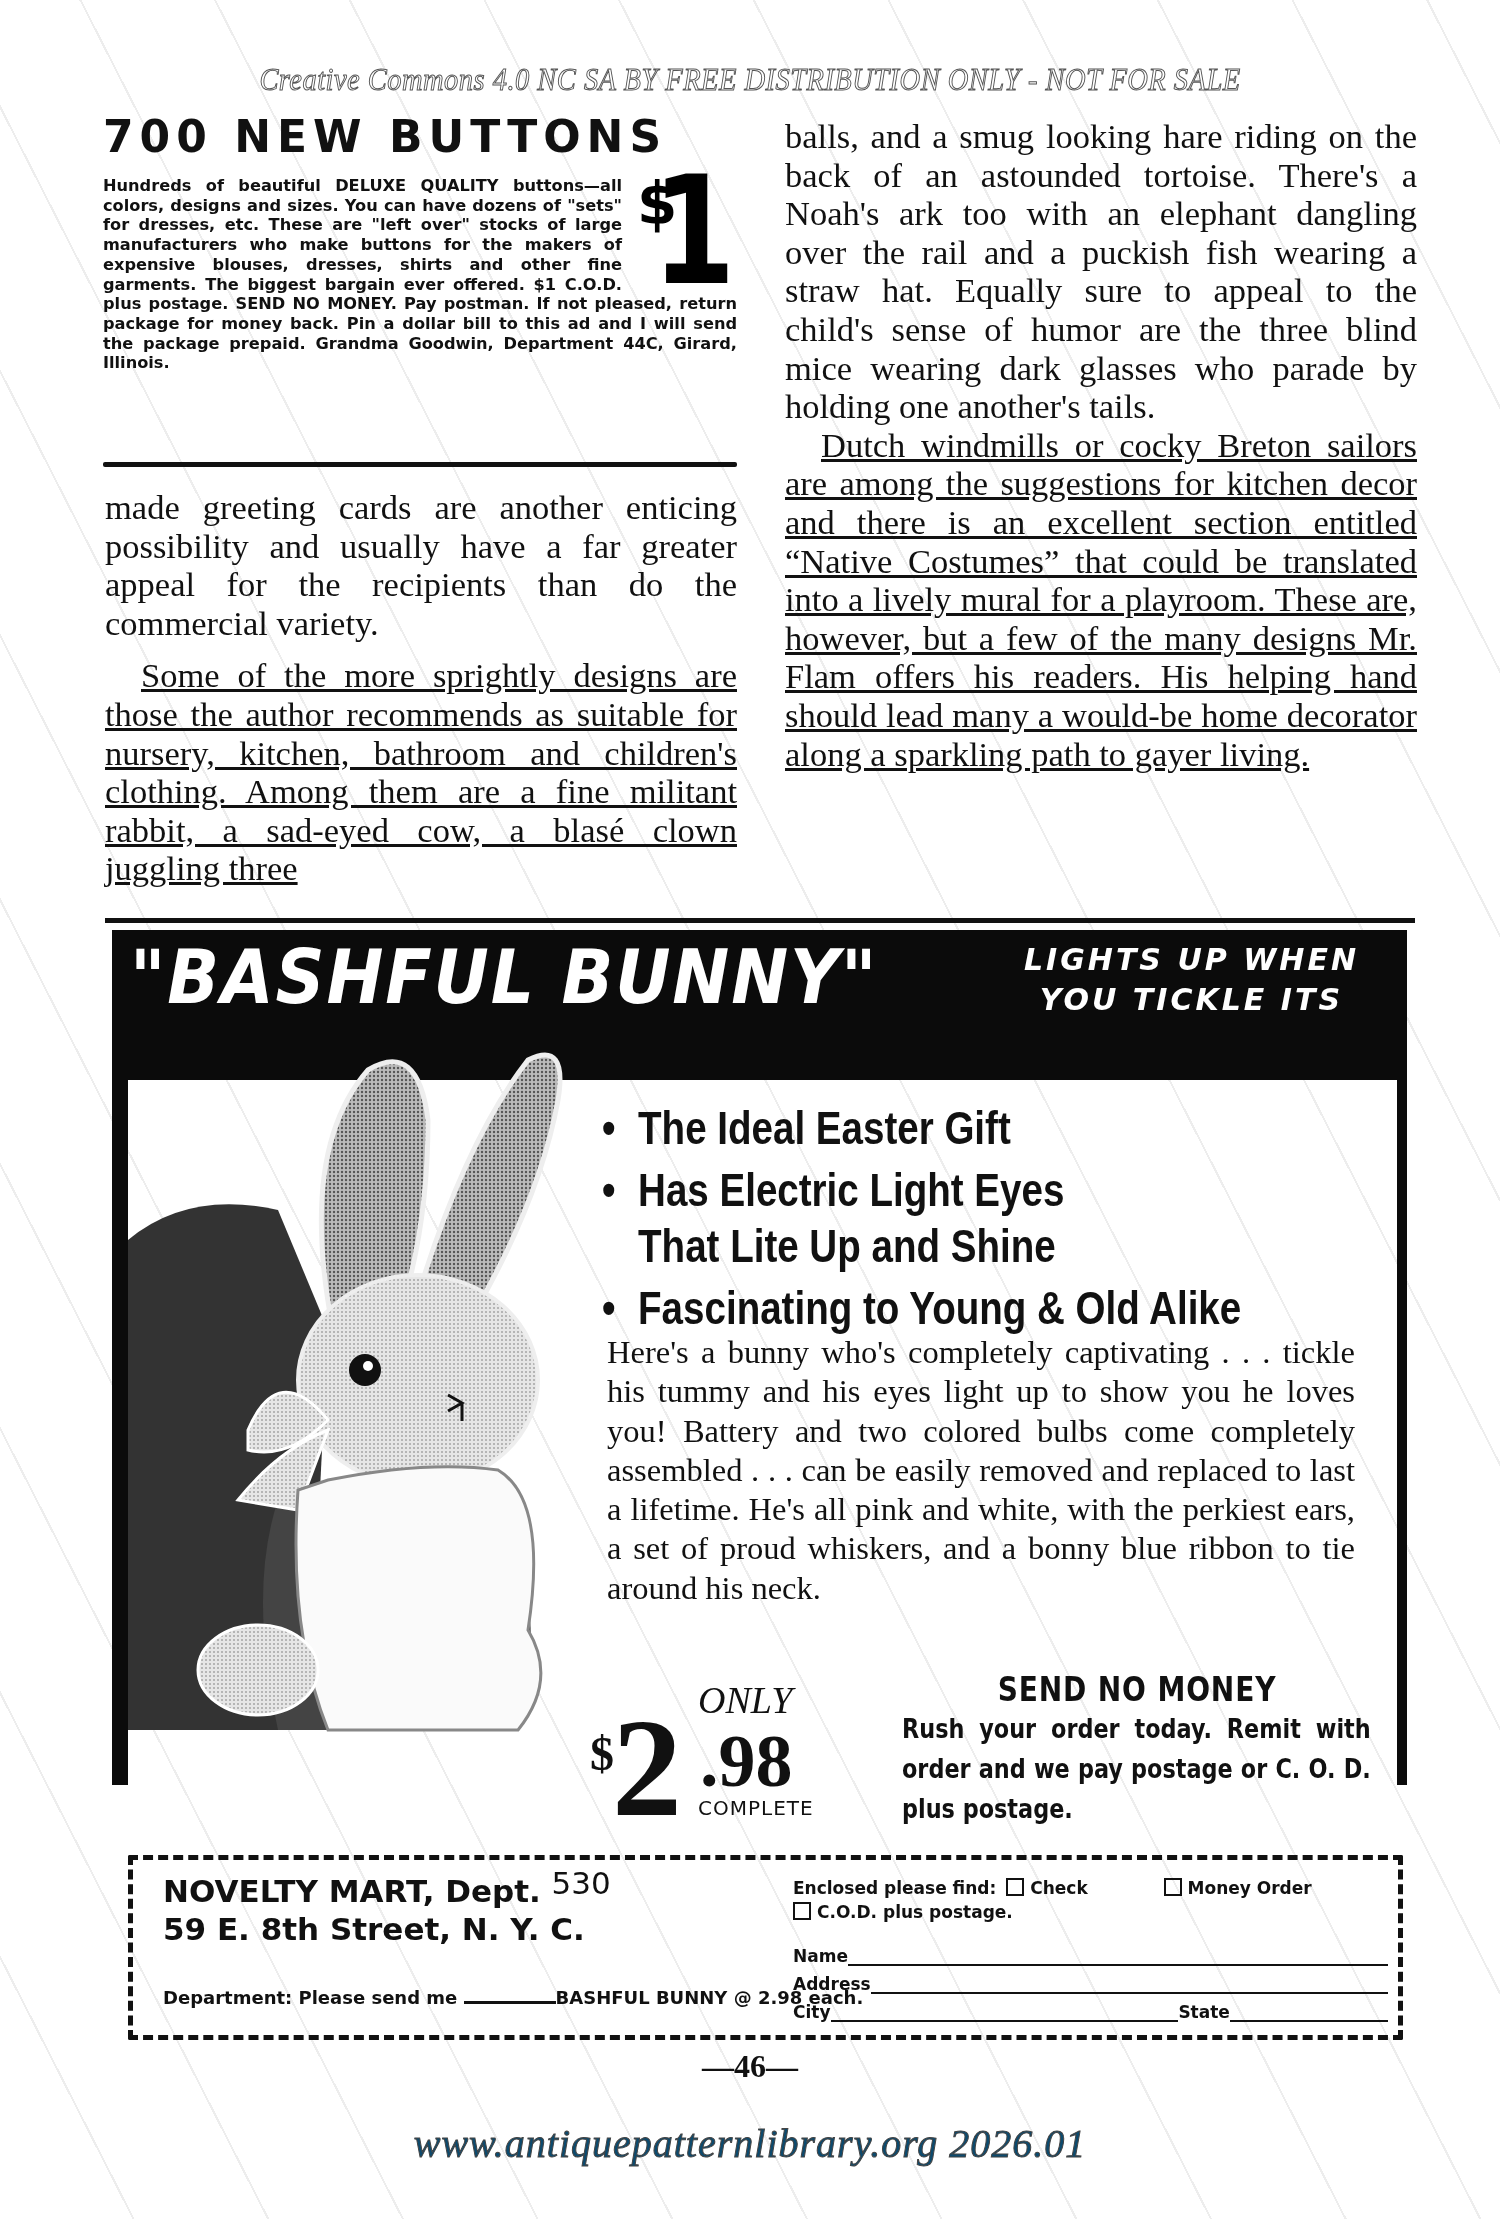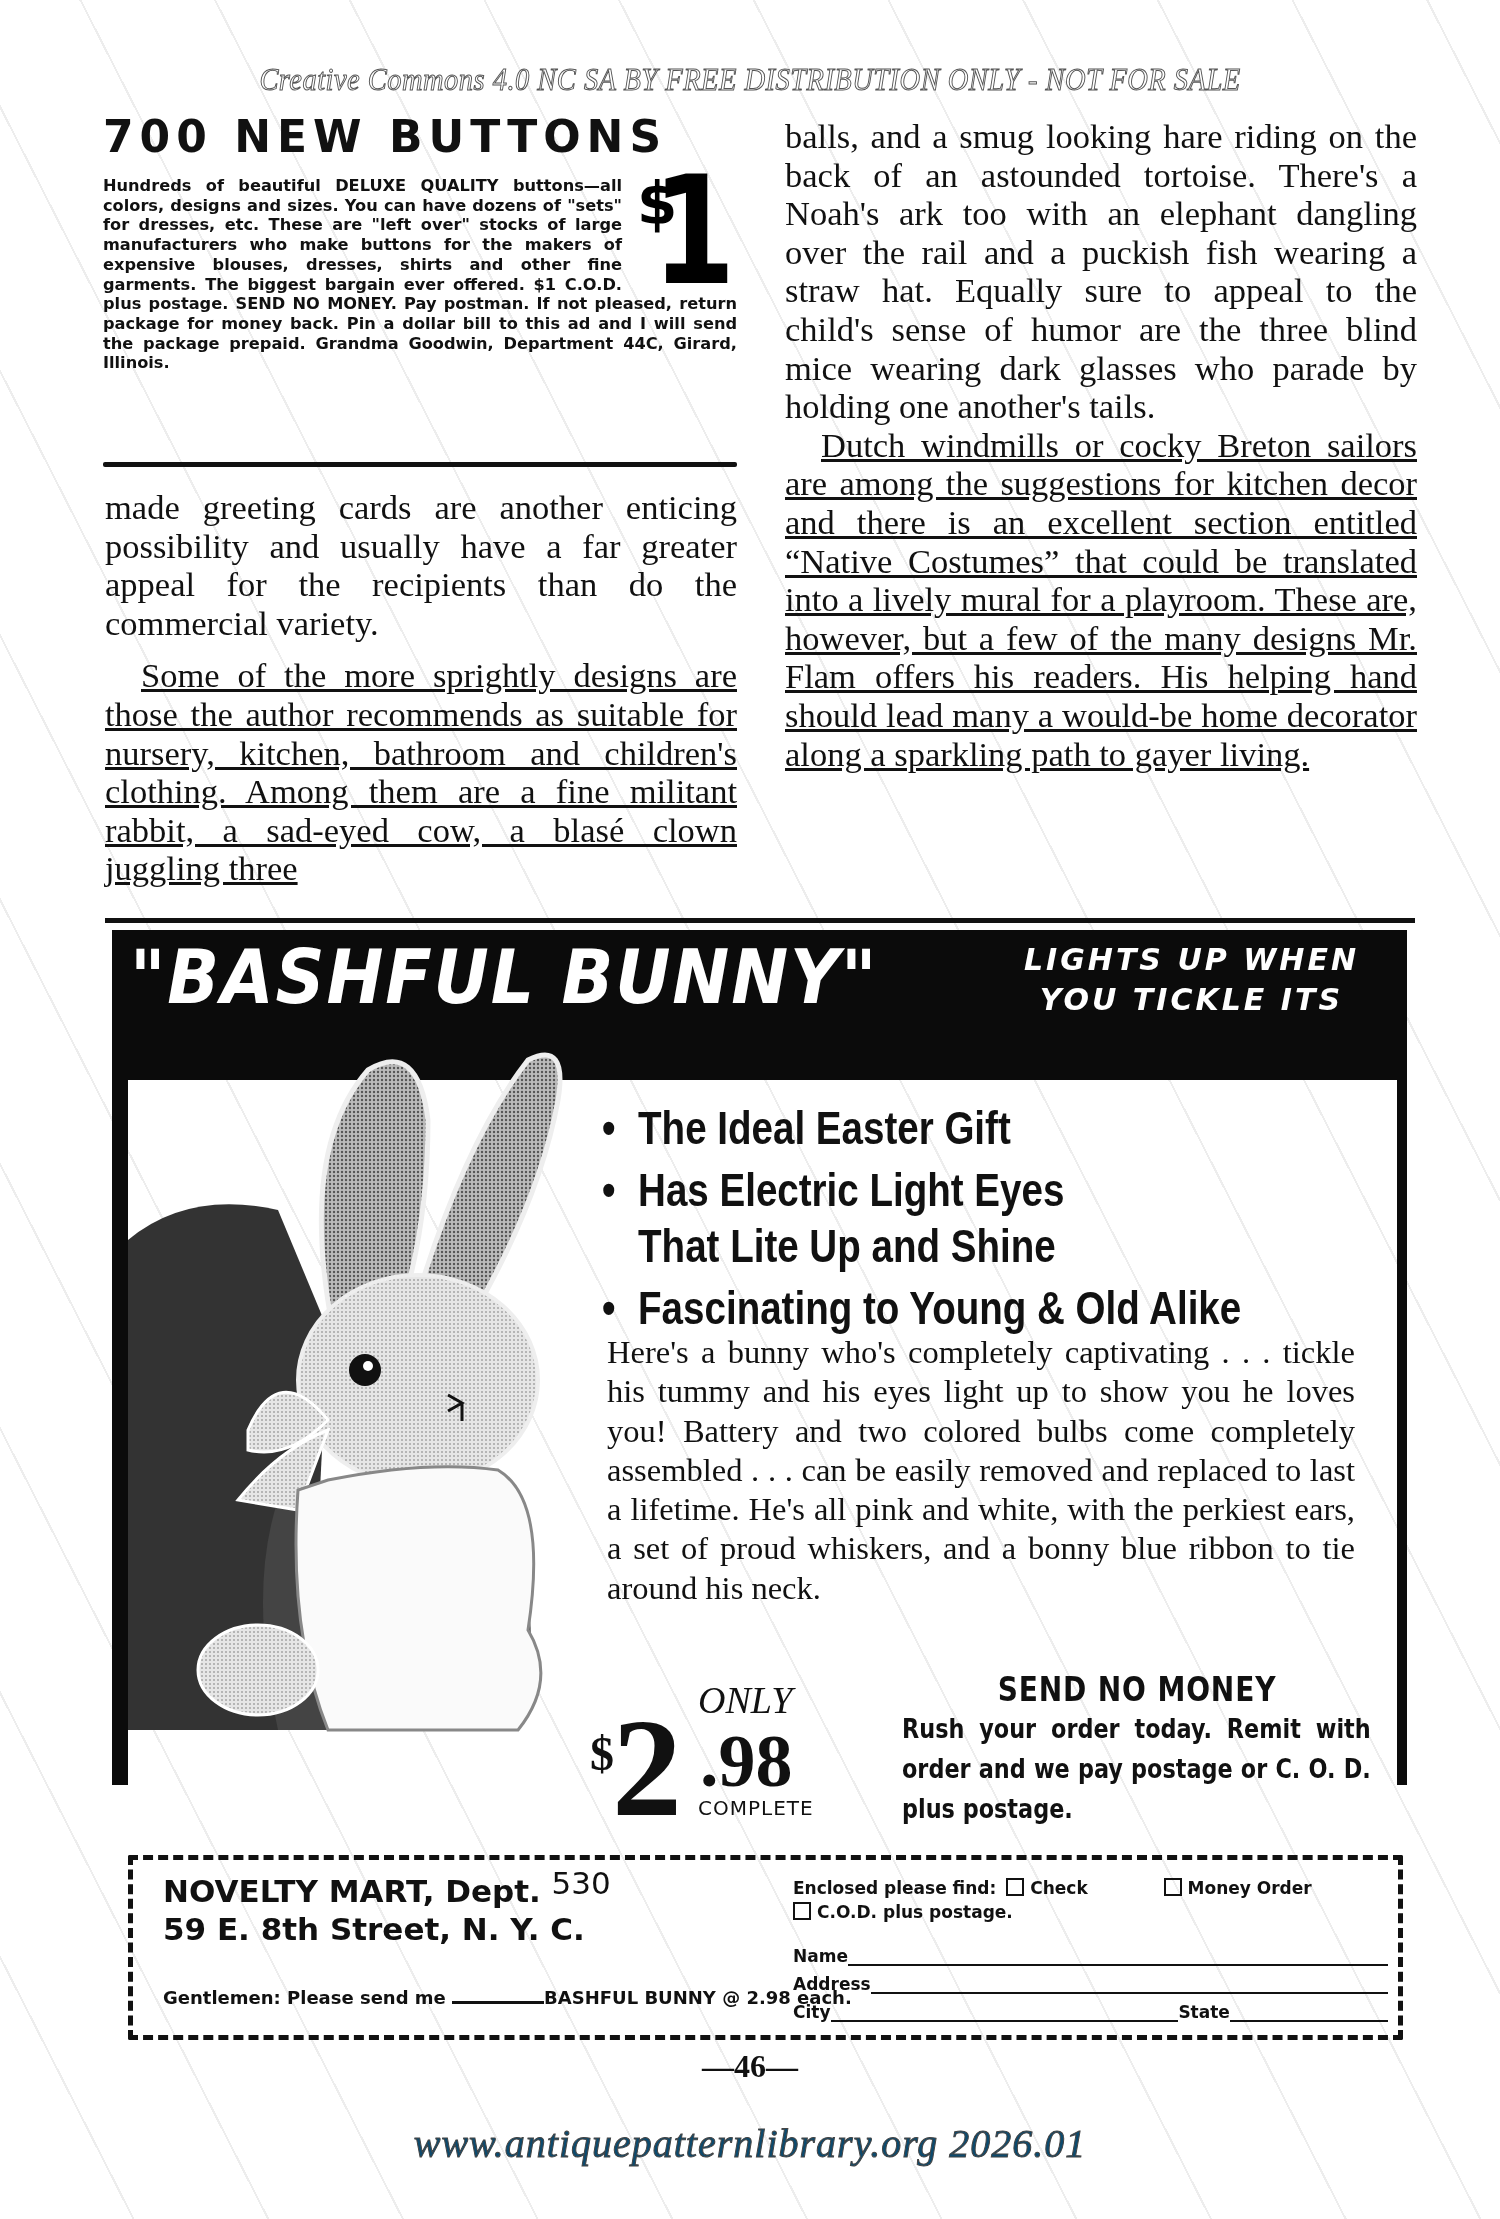--- a/index.html
+++ b/index.html
@@ -199,21 +199,21 @@
     <div class="send-title">SEND NO MONEY</div>
     <div class="send-text">Rush your order today. Remit with order and we pay postage or C. O. D. plus postage.</div>
   </div>
 
   <div class="coupon">
     <div class="c-company">
       <div><span>NOVELTY MART, Dept.</span> <span class="c-dept">530</span></div>
       <div>59 E. 8th Street, N. Y. C.</div>
     </div>
     <div class="c-order">
-      <span>Gentlemen: Please send me</span>
+      <span>Department: Please send me</span>
       <span class="c-blank"></span><span>BASHFUL BUNNY @ 2.98 each.</span>
     </div>
     <div class="c-right">
       <div>
         <span>Enclosed please find:</span>
         <span class="chk"></span><span>Check</span>
         <span style="display:inline-block;width:60px"></span>
         <span class="chk"></span><span>Money Order</span>
       </div>
       <div style="margin-top:4px">

